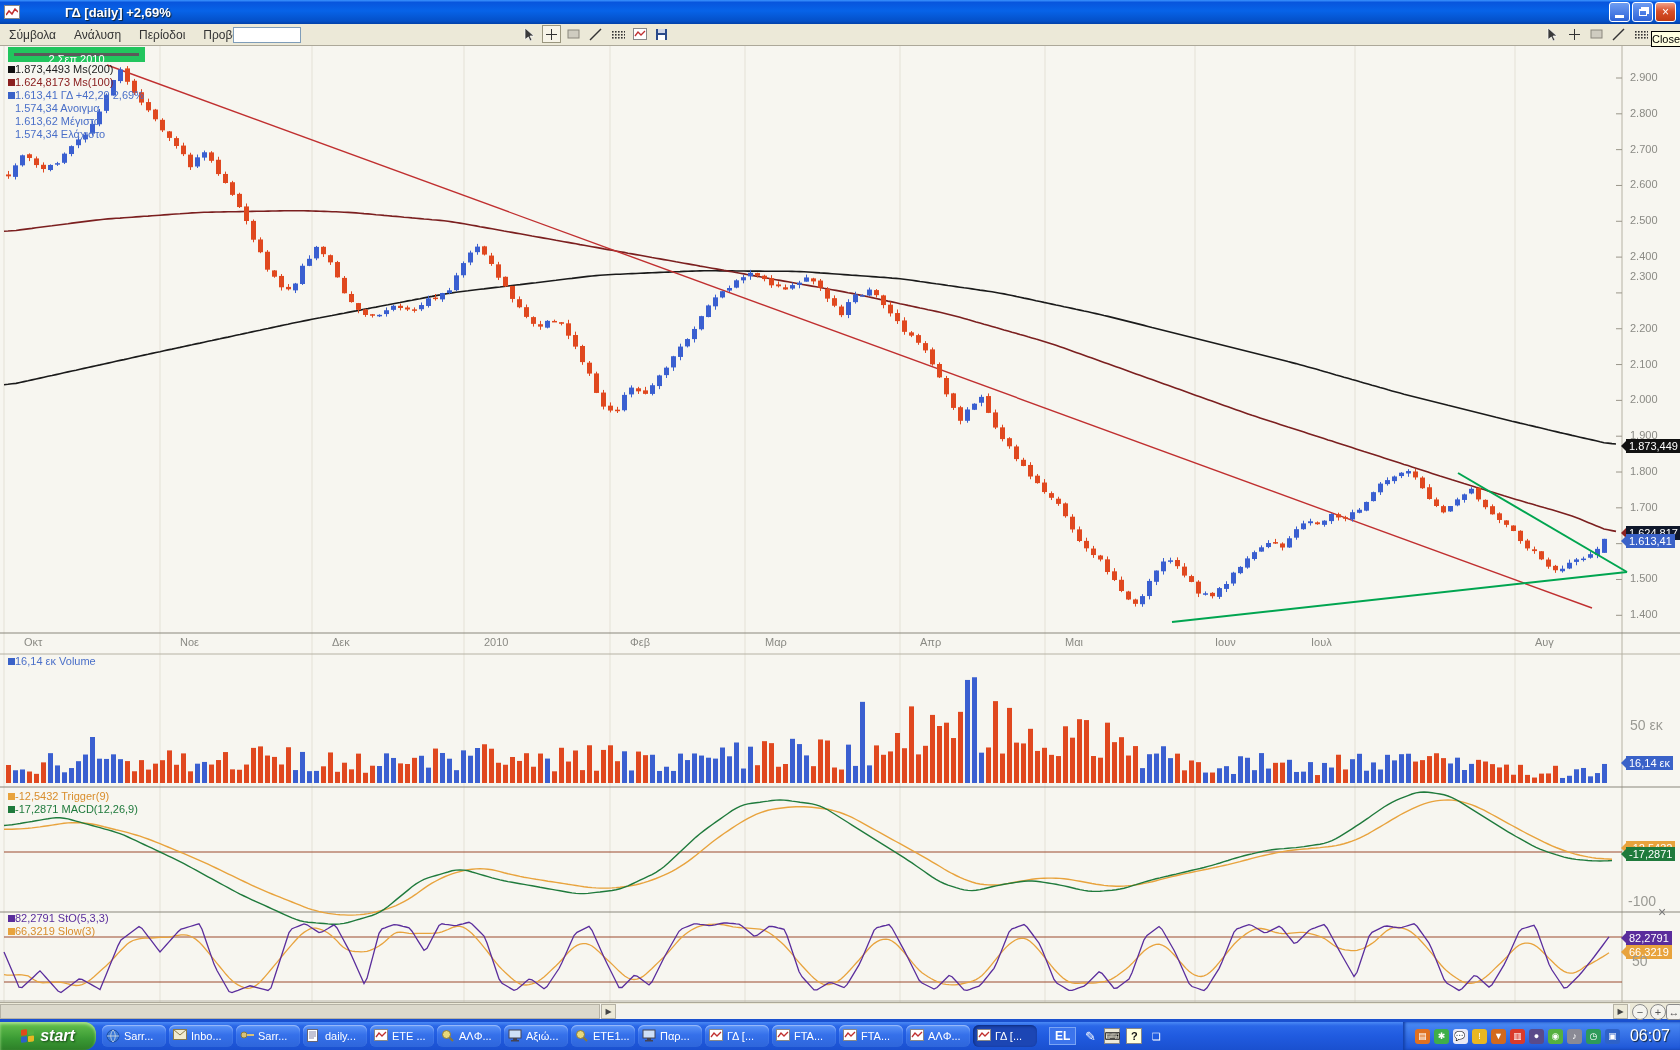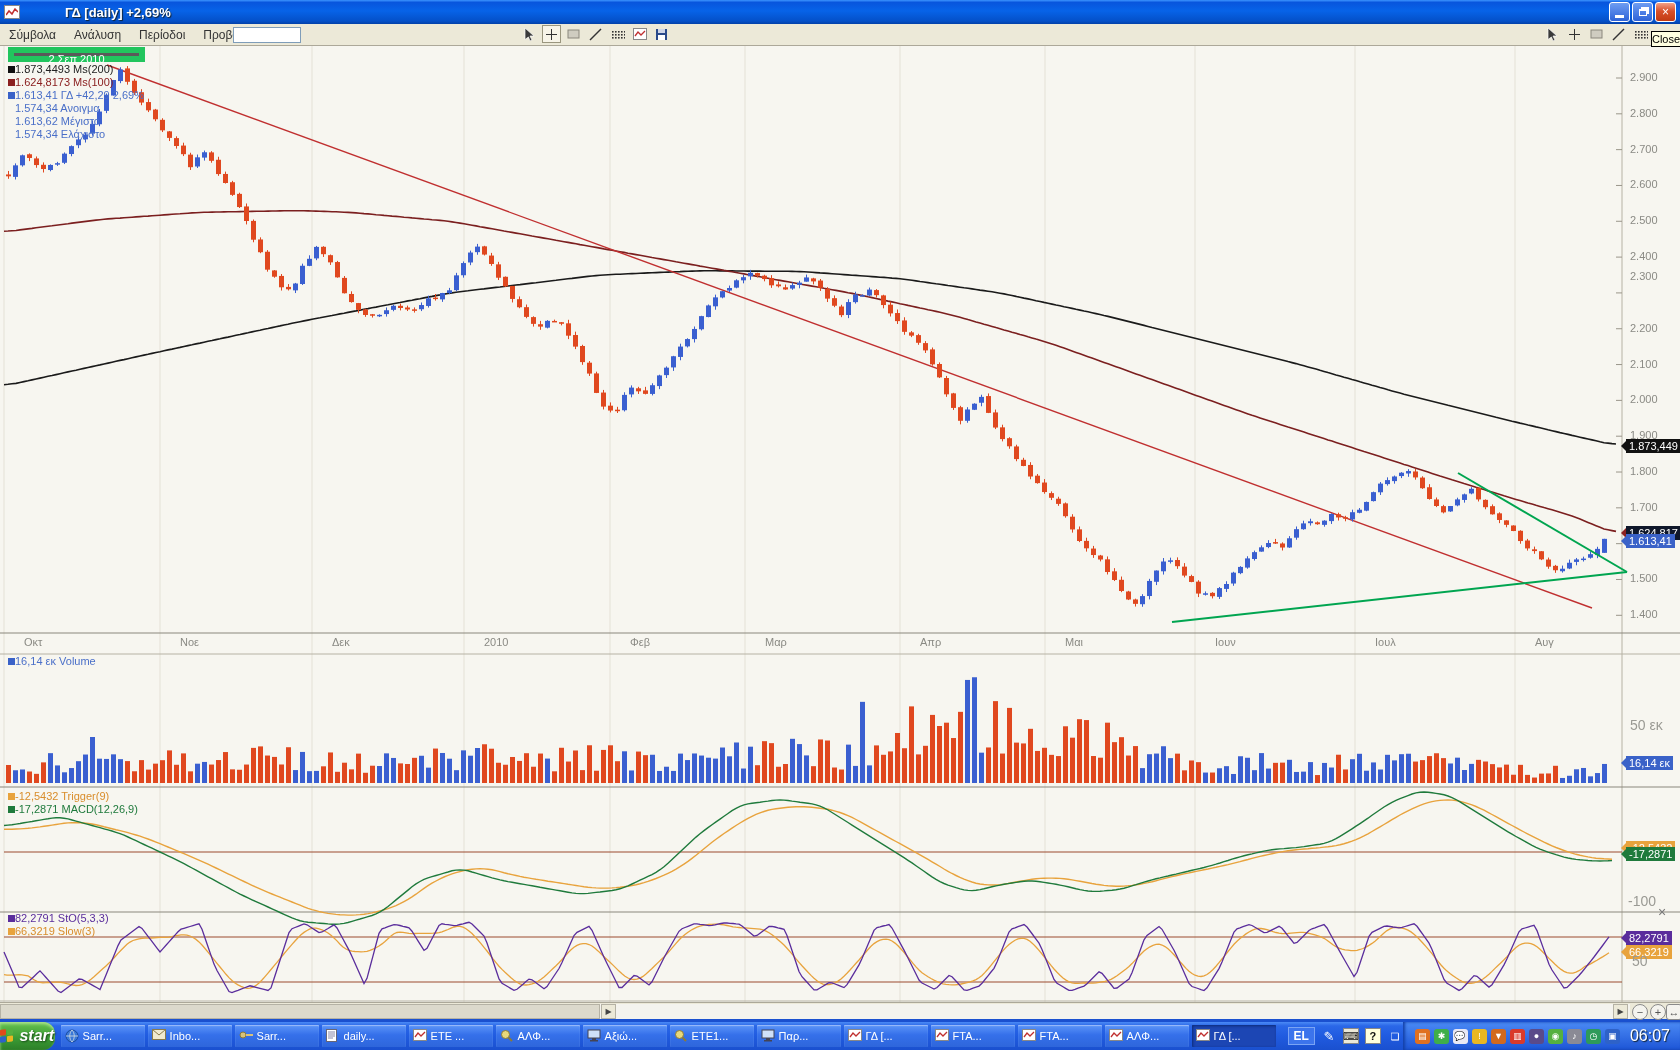--- a/index.html
+++ b/index.html
@@ -66,21 +66,21 @@
   .taskbar{position:absolute;left:0;top:1022px;width:1680px;height:28px;
     background:linear-gradient(180deg,#4b8af5 0%,#2a67e8 14%,#205be0 50%,#1a50cf 100%);
     display:flex;align-items:center;}
   .start-btn{height:28px;width:96px;background:linear-gradient(180deg,#66c24f,#3a9a34 60%,#2d7f28);
     border-radius:0 12px 12px 0;display:flex;align-items:center;justify-content:center;gap:5px;
     color:#fff;font-size:16px;font-weight:bold;font-style:italic;text-shadow:1px 1px 2px #1a4a18;
     box-shadow:inset 0 2px 3px #a8e08c;}
   .winflag{width:14px;height:14px;display:grid;grid-template-columns:6px 6px;grid-template-rows:6px 6px;gap:1px;transform:skewY(-6deg);}
   .winflag i{border-radius:1px;}
   .tasks{display:flex;gap:3px;margin-left:6px;}
-  .task{width:84px;height:22px;border-radius:1px;display:flex;align-items:center;gap:4px;padding:4px 4px;
+  .task{width:64px;height:22px;border-radius:6px;display:flex;align-items:center;gap:4px;padding:4px 4px;
     background:linear-gradient(180deg,#5c95f8,#3570ea 45%,#2e66db);box-shadow:inset 0 1px 1px #9cbcfa;
     color:#fff;font-size:11px;overflow:hidden;}
   .task.active{background:#1c46b4;box-shadow:inset 1px 1px 3px #0c2a78;}
   .task .ticon{flex:0 0 14px;height:14px;}
   .langbar{margin-left:12px;display:flex;align-items:center;gap:6px;color:#fff;font-size:12px;}
   .lang-el{background:#3c74ec;border:1px solid #7aa4f4;padding:1px 5px;font-weight:bold;}
   .mini-ico{width:16px;height:16px;display:flex;align-items:center;justify-content:center;
     font-size:11px;color:#111;background:#ece9d8;border:1px solid #888;}
   .mini-plain{background:transparent;border:none;color:#fff;font-size:13px;}
   .tray{margin-left:auto;height:28px;display:flex;align-items:center;gap:4px;padding:0 10px 0 12px;
@@ -1000,21 +1000,21 @@
     <div id="xticks">
         <div class="ov xtick" style="left:24px;">Οκτ</div>
         <div class="ov xtick" style="left:180px;">Νοε</div>
         <div class="ov xtick" style="left:332px;">Δεκ</div>
         <div class="ov xtick" style="left:484px;">2010</div>
         <div class="ov xtick" style="left:630px;">Φεβ</div>
         <div class="ov xtick" style="left:765px;">Μαρ</div>
         <div class="ov xtick" style="left:920px;">Απρ</div>
         <div class="ov xtick" style="left:1065px;">Μαι</div>
         <div class="ov xtick" style="left:1215px;">Ιουν</div>
-        <div class="ov xtick" style="left:1375px;">Ιουλ</div>
+        <div class="ov xtick" style="left:1311px;">Ιουλ</div>
         <div class="ov xtick" style="left:1535px;">Αυγ</div>
       </div>
 
     <div class="tag" style="--c:#111;background:#111;top:393px;">1.873,449</div>
     <div class="tag" style="--c:#8b2020;background:#0f172a;top:480px;">1.624,817</div>
     <div class="tag" style="--c:#3a62c8;background:#3a62c8;top:488px;z-index:6;">1.613,41</div>
 
     <div class="ov" style="left:8px;top:609px;">
       <span class="legend-row">
           <span class="legend-sq" style="background:#3a62c8"></span>

